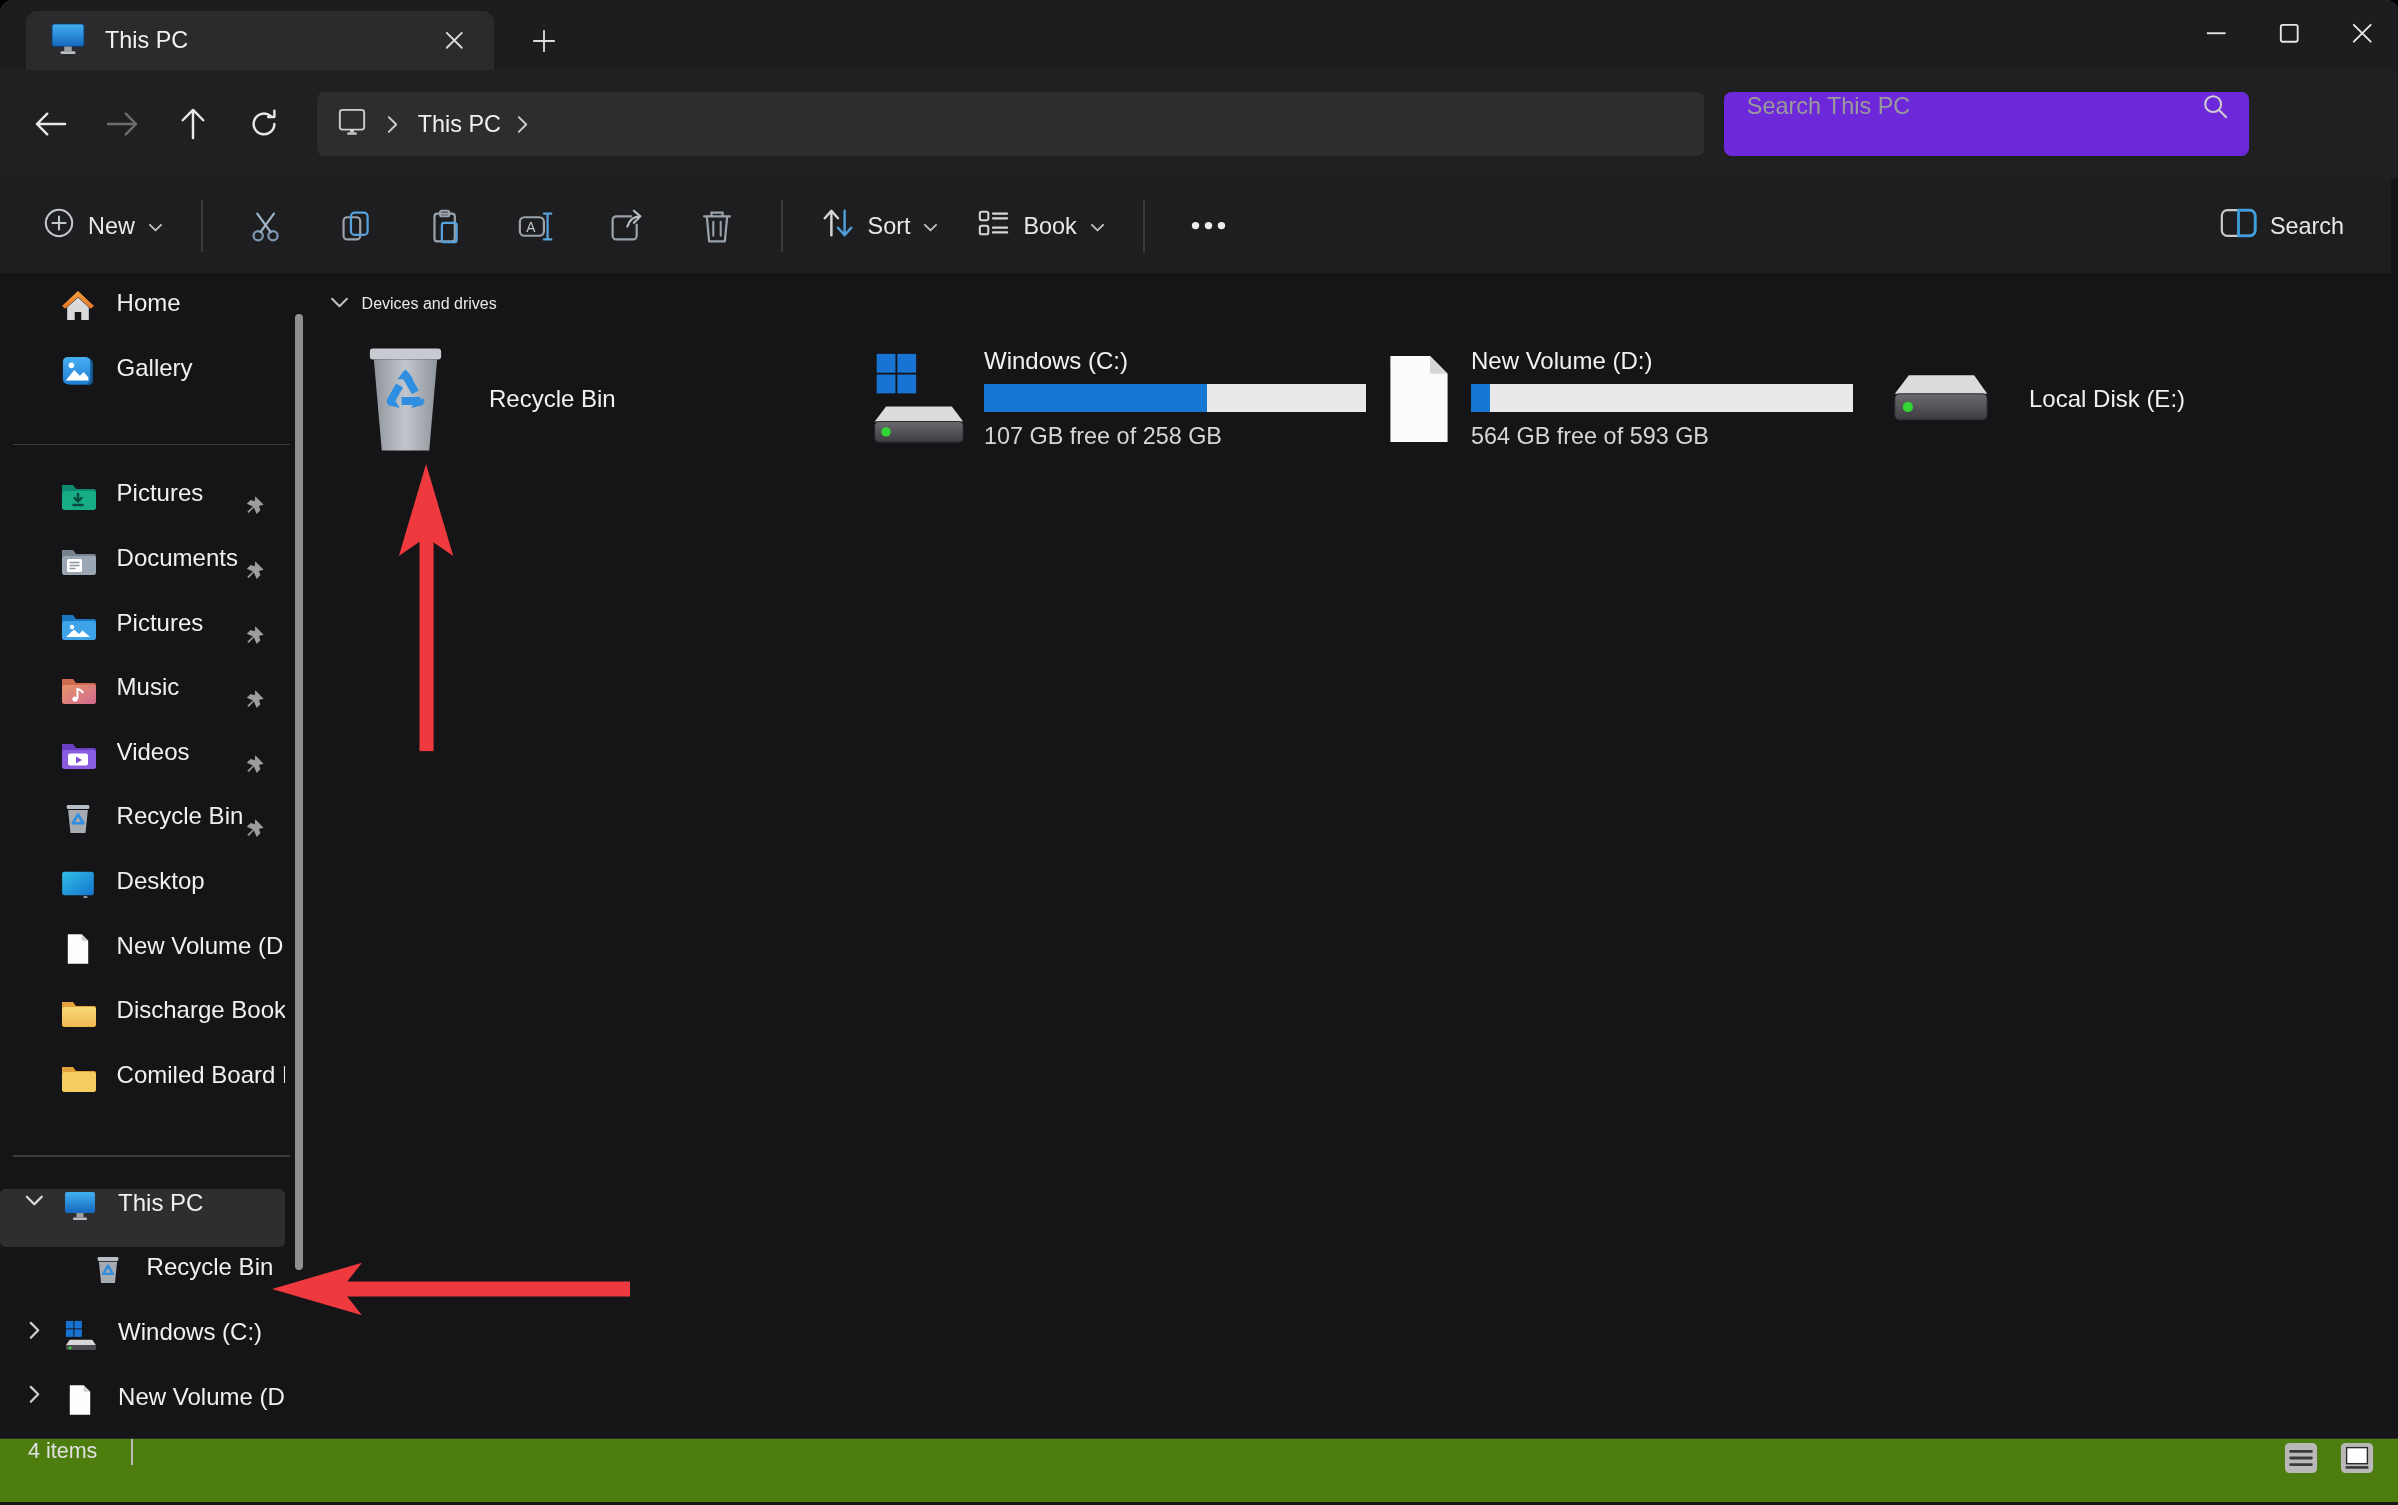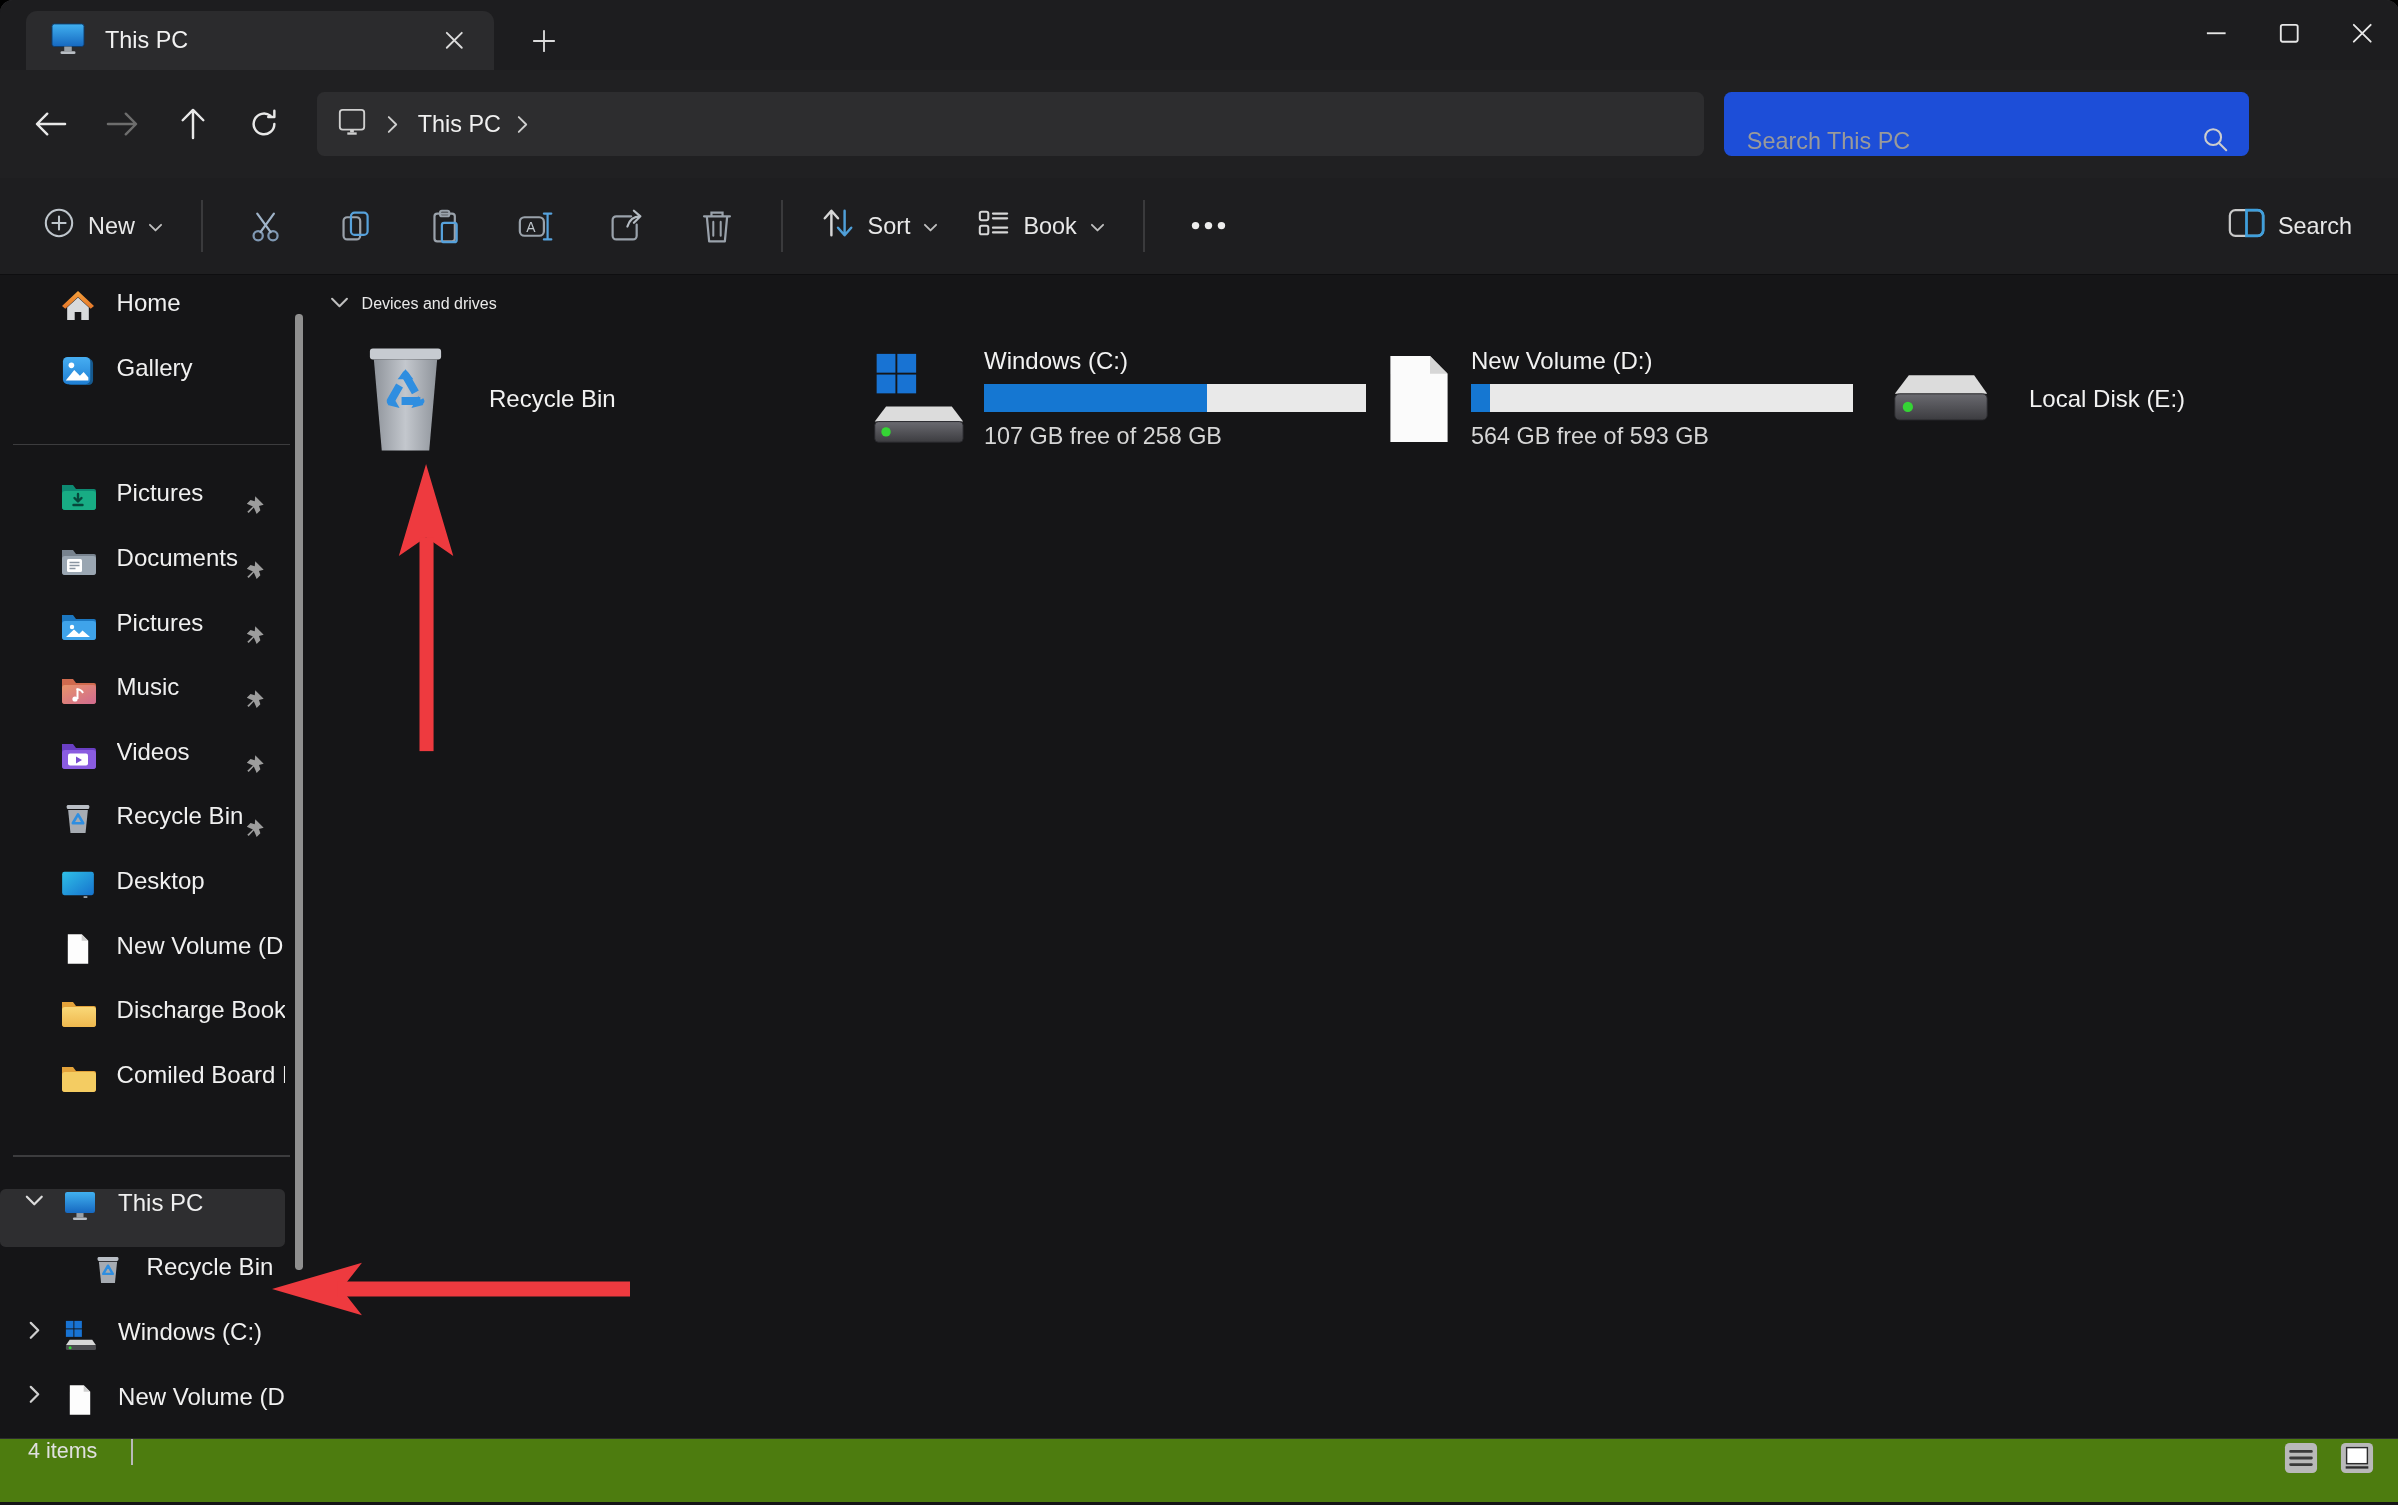--- a/index.html
+++ b/index.html
@@ -15,27 +15,27 @@
   .newtab{position:absolute;left:521px;top:20.6px;width:45px;height:41px;display:flex;align-items:center;justify-content:center;border-radius:5.6px;}
   .wincontrols{position:absolute;right:0;top:0;height:66px;display:flex;}
   .wc{width:73px;height:66px;display:flex;align-items:center;justify-content:center;}
   
   .navbar{position:absolute;left:0;top:70px;right:0;height:108px;background:#202022;display:flex;align-items:center;}
   .navbtn{width:60px;height:60px;margin-left:11.2px;display:flex;align-items:center;justify-content:center;border-radius:7.5px;}
   .navbtn:first-child{margin-left:20.6px;}
   .crumb{margin-left:22.5px;width:1387px;height:64px;background:#2d2d2f;border-radius:7.5px;
          display:flex;align-items:center;padding:0 19px;box-sizing:border-box;}
   .crumb-label{font-size:23.4px;color:#f0f0f0;margin:0 9.4px 0 5.6px;}
-  .searchbox{margin-left:20.6px;width:525px;height:64px;background:#1d4ed8;border-radius:7.5px;
-         display:flex;align-items:flex-end;padding:0 20.6px;box-sizing:border-box;}
+  .searchbox{margin-left:20.6px;width:525px;height:64px;background:#6d28d9;border-radius:7.5px;
+         display:flex;align-items:flex-start;padding:0 20.6px;box-sizing:border-box;}
   .searchbox input{flex:1;background:transparent;border:none;outline:none;color:#ddd;
          font-size:23.4px;font-family:"Liberation Sans",sans-serif;}
   .searchbox input::placeholder{color:#9a9a9a;}
   
-  .toolbar{position:absolute;left:0;top:178px;right:0;height:96px;background:#1e1e20;
+  .toolbar{position:absolute;left:0;top:178px;right:8px;height:96px;background:#1e1e20;
            display:flex;align-items:center;border-bottom:0.9px solid #0e0e10;}
   .tbtn{display:flex;align-items:center;gap:13px;height:62px;padding:0 19px;border-radius:7.5px;font-size:23.4px;color:#e8e8e8;}
   .tico{width:64px;height:62px;display:flex;align-items:center;justify-content:center;border-radius:7.5px;margin:0 13px;}
   .tsep{width:1.9px;height:52px;background:#3a3a3c;margin:0 19px;}
   .preview{margin-left:auto;margin-right:28px;}
   
   .sidebar{position:absolute;left:0;top:274px;width:309px;bottom:63px;padding-top:15px;box-sizing:border-box;overflow:hidden;}
   .srow{height:58px;margin:0 24px 6.6px 0;display:flex;border-radius:5.6px;padding-left:60px;position:relative;}
   .srow .slabel{font-size:24px;color:#f0f0f0;margin-left:20.6px;white-space:nowrap;overflow:hidden;}
   .srow .sicon{width:36px;height:34px;flex:0 0 auto;display:flex;align-items:center;justify-content:center;}

